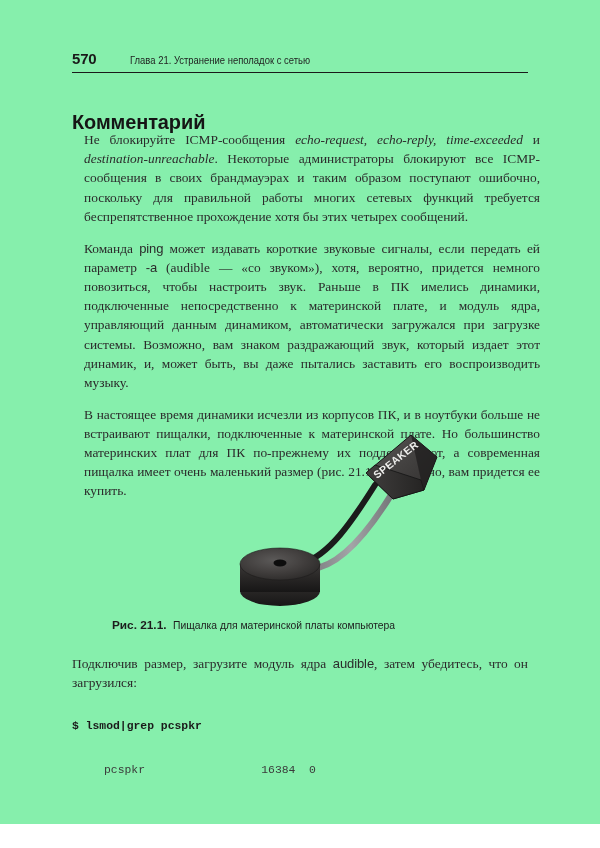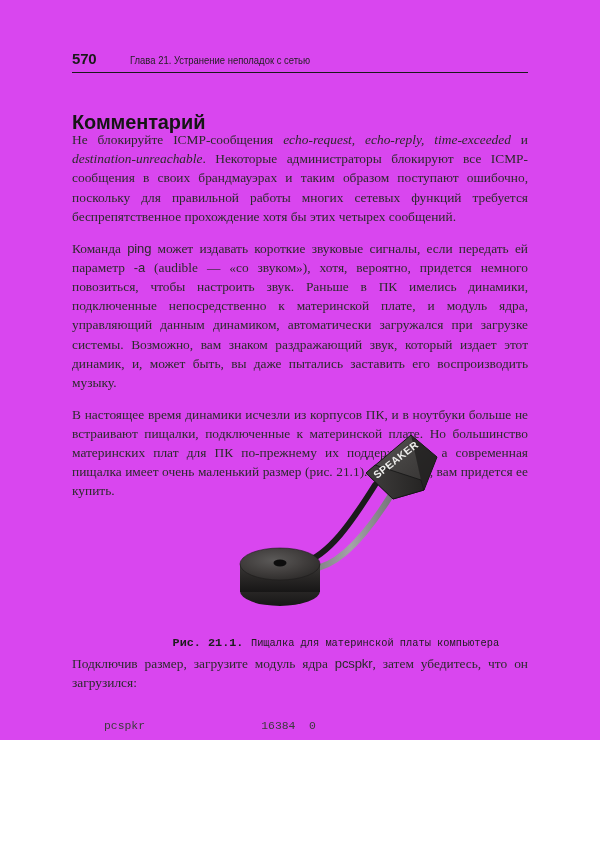--- a/index.html
+++ b/index.html
@@ -4,22 +4,22 @@
 <title>Page 570</title>
 <style>
   html, body {
     margin: 0;
     padding: 0;
     background: #ffffff;
   }
   .page {
     position: relative;
     width: 600px;
-    height: 740px;
-    background: #d946ef;
+    height: 824px;
+    background: #86efac;
     overflow: hidden;
     font-family: "Liberation Serif", "DejaVu Serif", serif;
     color: #2b2b2b;
   }
 
   
   .running-head {
     position: absolute;
     left: 72px;
     top: 50px;
@@ -64,21 +64,21 @@
     font-size: 21px;
     color: #151515;
     letter-spacing: -0.1px;
     transform: scaleX(0.95);
     transform-origin: left top;
   }
 
   
   .body-col {
     position: absolute;
-    left: 72px;
+    left: 84px;
     width: 456px;
     top: 130px;
   }
   p.para {
     margin: 0 0 12.5px 0;
     font-size: 13.4px;
     line-height: 19.2px;
     text-align: justify;
     text-justify: inter-word;
     color: #2b2b2b;
@@ -106,23 +106,23 @@
     width: 456px;
   }
   .figure-image-wrap {
     width: 456px;
     height: 190px;
     display: flex;
     align-items: center;
     justify-content: center;
   }
   .figure-caption {
-    margin-top: 22px;
-    text-align: center;
-    font-family: Liberation Mono, monospace;
+    margin-top: 4px;
+    text-align: left;
+    font-family: Liberation Sans, sans-serif;
     font-size: 11px;
     color: #1d1d1d;
   }
   .figure-caption .fig-num {
     font-weight: bold;
     font-size: 11.8px;
   }
   .figure-caption .fig-text {
     transform: scaleX(0.94);
     display: inline-block;
@@ -221,21 +221,22 @@
           <rect x="15" y="137" width="80" height="28" fill="url(#gBodySide)"></rect>
           <ellipse cx="55" cy="137" rx="40" ry="16" fill="url(#gBodyTop)" stroke="#1c1b1b" stroke-width="0.6"></ellipse>
           <ellipse cx="55" cy="136" rx="6.5" ry="3.4" fill="#0d0d0d"></ellipse>
         </g>
       </svg>
     </div>
     <figcaption class="figure-caption"><span class="fig-num">Рис. 21.1.</span><span class="fig-text"> Пищалка для материнской платы компьютера</span></figcaption>
   </figure>
 
   <div style="position:absolute; left:72px; top:654px; width:456px;">
-    <p class="para"><span>Подключив размер, загрузите модуль ядра </span><span class="mono">pcspkr</span><span>, затем убедитесь, что он загрузился:</span></p>
+    <p class="para"><span>Подключив размер, загрузите модуль ядра </span><span class="mono">audible</span><span>, затем убедитесь, что он загрузился:</span></p>
   </div>
 
   <div class="code-block">
+    <div class="code-line cmd">$ lsmod|grep pcspkr</div>
     <div class="code-line out">pcspkr                 16384  0</div>
   </div>
 
 
 </div>
 
 </body></html>

